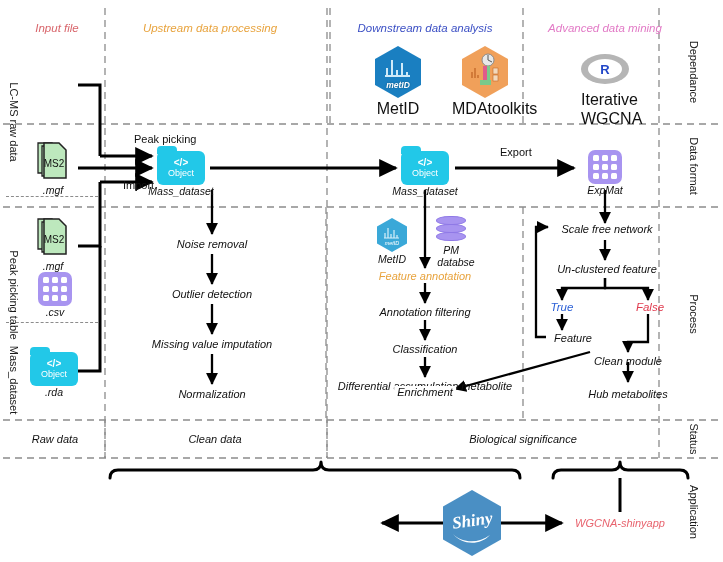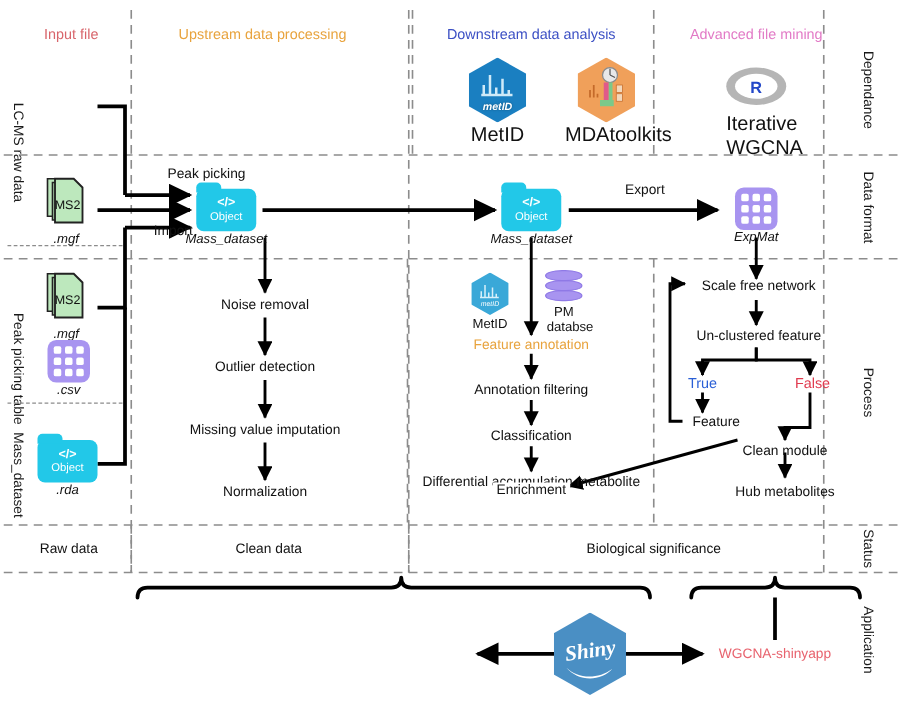--- a/index.html
+++ b/index.html
@@ -14,21 +14,21 @@
     background:#fff;
     overflow:hidden;
   }
   #svg-layer{
     position:absolute;
     left:0; top:0;
     width:723px; height:562px;
     pointer-events:none;
   }
   .abs{position:absolute;}
-  .ctr{transform:translate(-50%,-50%);text-align:center;white-space:nowrap;}
+  .ctr{transform:translate(-50%,-50%);text-align:center;white-space:nowrap;font-style:italic;}
 
   
   .col-head{
     font-size:11.5px;
     font-weight:400;
     white-space:nowrap;
   }
   .row-label{
     font-size:11px;
     color:#1a1a1a;
@@ -273,21 +273,21 @@
       <line x1="445" y1="523" x2="382" y2="523" marker-end="url(#ah)"></line>
       <line x1="500" y1="523" x2="562" y2="523" marker-end="url(#ah)"></line>
       <line x1="320" y1="470" x2="320" y2="512" stroke-width="0"></line>
       <line x1="620" y1="478" x2="620" y2="512"></line>
     </g>
   </svg>
 
   <div class="abs ctr col-head" style="left:57px;  top:28px; color:#d8656b;">Input file</div>
   <div class="abs ctr col-head" style="left:210px; top:28px; color:#e8a33d;">Upstream data processing</div>
   <div class="abs ctr col-head" style="left:425px; top:28px; color:#3b4fc4;">Downstream data analysis</div>
-  <div class="abs ctr col-head" style="left:605px; top:28px; color:#e27ac6;">Advanced file mining</div>
+  <div class="abs ctr col-head" style="left:605px; top:28px; color:#e27ac6;">Advanced data mining</div>
 
   <div class="abs row-label left" style="left:694px; top:72px;">Dependance</div>
   <div class="abs row-label left" style="left:694px; top:166px;">Data format</div>
   <div class="abs row-label left" style="left:694px; top:314px;">Process</div>
   <div class="abs row-label left" style="left:694px; top:439px;">Status</div>
   <div class="abs row-label left" style="left:694px; top:512px;">Application</div>
 
   <div class="abs row-label left" style="left:14px; top:122px;">LC-MS raw data</div>
   <div class="abs row-label left" style="left:14px; top:295px;">Peak picking table</div>
   <div class="abs row-label left" style="left:14px; top:380px;">Mass_dataset</div>

